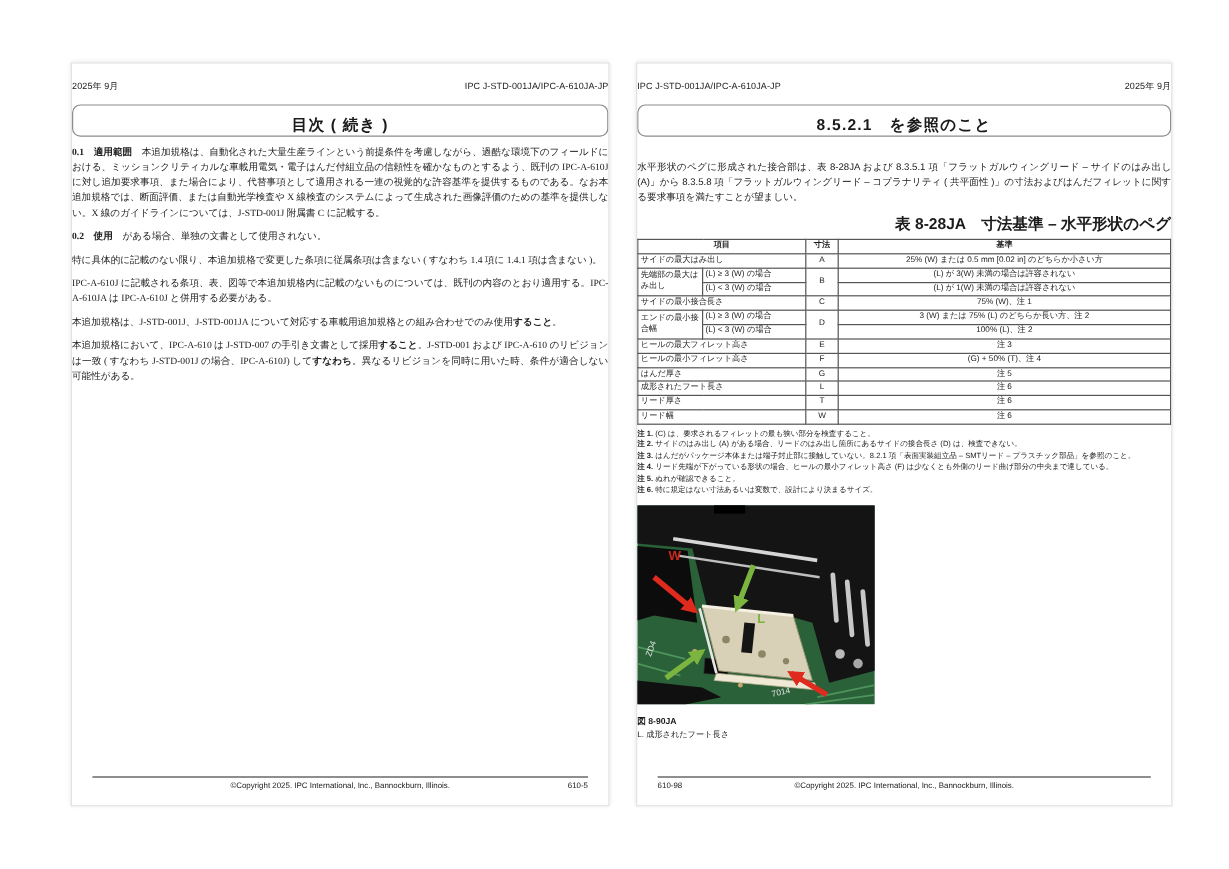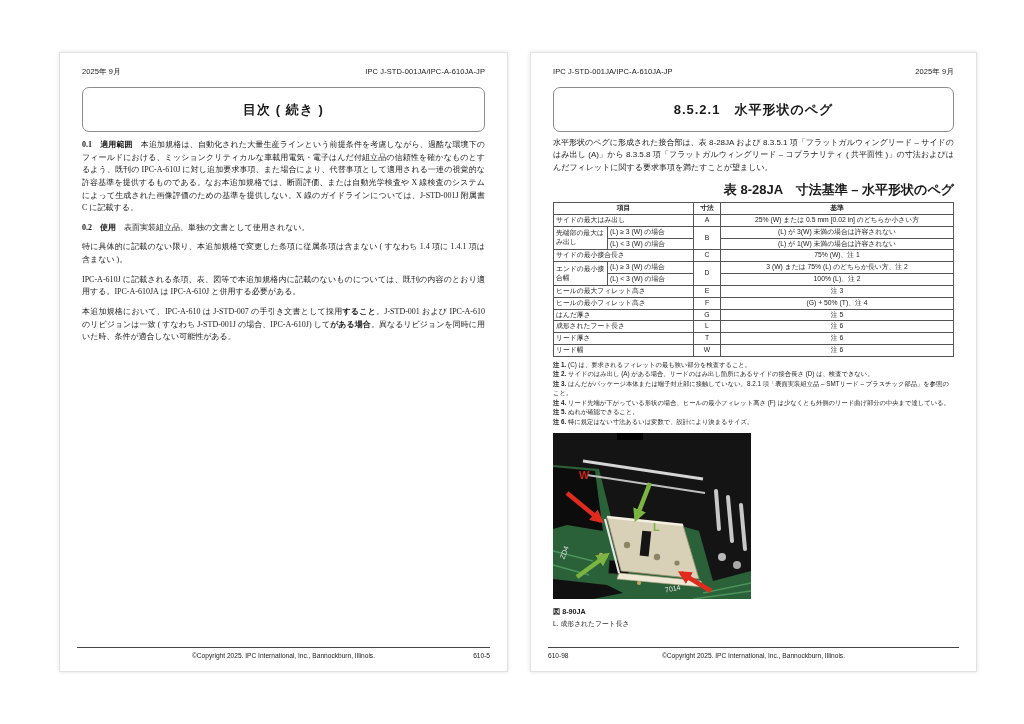--- a/index.html
+++ b/index.html
@@ -1,25 +1,25 @@
 <!DOCTYPE html>
 <html><head>
 <meta charset="utf-8">
 <style>
   * { margin:0; padding:0; box-sizing:border-box; }
   html,body { width:1024px; height:724px; background:#ffffff; font-family:"Liberation Sans","DejaVu Sans",sans-serif; color:#1a1a1a; }
   .canvas { position:relative; width:1024px; height:724px; overflow:hidden; }
-  .page { position:absolute; top:52px; height:620px; background:#fff; border:1px solid #e2e2e2; box-shadow:0 0 4px rgba(0,0,0,.12); padding:14px 22px; overflow:hidden; }
+  .page { position:absolute; top:52px; height:620px; background:#fff; border:1px solid #e2e2e2; box-shadow:0 0 4px rgba(0,0,0,.12); padding:14px 0; overflow:hidden; }
   #left-page  { left:59px;  width:449px; }
   #right-page { left:530px; width:447px; }
   .page-header { display:flex; justify-content:space-between; font-size:7.5px; letter-spacing:.1px; }
-  .title-box { margin-top:10px; border:1px solid #8c8c8c; border-radius:7px; height:45px; display:flex; align-items:center; justify-content:center; font-size:13px; font-weight:bold; letter-spacing:1px; }
+  .title-box { margin-top:10px; border:1px solid #8c8c8c; border-radius:7px; height:27px; display:flex; align-items:flex-end; justify-content:center; font-size:13px; font-weight:bold; letter-spacing:1px; }
   .para { margin-top:7px; font-size:8px; line-height:1.58; text-align:justify;font-family:Liberation Serif, serif; }
   .b { font-weight:bold; }
-  .subpara { margin-top:5px; font-size:8px; line-height:1.55; text-align:justify; }
+  .subpara { margin-top:20px; font-size:8px; line-height:1.55; text-align:justify; }
   .tbl-title { margin-top:7px; text-align:right; font-size:13px; font-weight:bold; }
   table.spec { margin-top:3px; width:100%; border-collapse:collapse; table-layout:fixed; font-size:6.8px; }
   table.spec th, table.spec td { border:1px solid #555; padding:1px 2px; text-align:center; line-height:1.3; font-weight:normal; }
   table.spec th { font-weight:bold; }
   table.spec .tl { text-align:left; }
   .notes { margin-top:3px; }
   .note { font-size:6.3px; line-height:1.5; }
   .figure-wrap { margin-top:7px; }
   .fig-caption { margin-top:4px; font-size:7.2px; font-weight:bold; }
   .fig-legend { margin-top:2px; font-size:6.8px; line-height:1.45; }
@@ -36,38 +36,39 @@
   <div class="page" id="left-page">
     <div class="page-header">
       <span>2025年 9月</span>
       <span>IPC J-STD-001JA/IPC-A-610JA-JP</span>
     </div>
     <div class="title-box">
       <span>目次 ( 続き )</span>
     </div>
     <div>
         <p class="para"><span class="b">0.1　適用範囲</span><span>　本追加規格は、自動化された大量生産ラインという前提条件を考慮しながら、過酷な環境下のフィールドにおける、ミッションクリティカルな車載用電気・電子はんだ付組立品の信頼性を確かなものとするよう、既刊の IPC-A-610J に対し追加要求事項、また場合により、代替事項として適用される一連の視覚的な許容基準を提供するものである。なお本追加規格では、断面評価、または自動光学検査や X 線検査のシステムによって生成された画像評価のための基準を提供しない。X 線のガイドラインについては、J-STD-001J 附属書 C に記載する。</span></p>
-        <p class="para"><span class="b">0.2　使用</span><span>　表面実装組立品、単独の文書として使用されない。</span></p>
+        <p class="para"><span class="b">0.2　使用</span><span>　がある場合、単独の文書として使用されない。</span></p>
         <p class="para"><span>特に具体的に記載のない限り、本追加規格で変更した条項に従属条項は含まない ( すなわち 1.4 項に 1.4.1 項は含まない )。</span></p>
         <p class="para"><span>IPC-A-610J に記載される条項、表、図等で本追加規格内に記載のないものについては、既刊の内容のとおり適用する。IPC-A-610JA は IPC-A-610J と併用する必要がある。</span></p>
-        <p class="para"><span>本追加規格において、IPC-A-610 は J-STD-007 の手引き文書として採用</span><span class="b">すること</span><span>。J-STD-001 および IPC-A-610 のリビジョンは一致 ( すなわち J-STD-001J の場合、IPC-A-610J) して</span><span class="b">がある場合</span><span>。異なるリビジョンを同時に用いた時、条件が適合しない可能性がある。</span></p>
+        <p class="para"><span>本追加規格は、J-STD-001J、J-STD-001JA について対応する車載用追加規格との組み合わせでのみ使用</span><span class="b">すること</span><span>。</span></p>
+        <p class="para"><span>本追加規格において、IPC-A-610 は J-STD-007 の手引き文書として採用</span><span class="b">すること</span><span>。J-STD-001 および IPC-A-610 のリビジョンは一致 ( すなわち J-STD-001J の場合、IPC-A-610J) して</span><span class="b">すなわち</span><span>。異なるリビジョンを同時に用いた時、条件が適合しない可能性がある。</span></p>
       </div>
     <div class="page-footer">
       <span class="copyright">©Copyright 2025. IPC International, Inc., Bannockburn, Illinois.</span>
       <span class="pgnum-right">610-5</span>
     </div>
   </div>
 
   <div class="page" id="right-page">
     <div class="page-header">
       <span>IPC J-STD-001JA/IPC-A-610JA-JP</span>
       <span>2025年 9月</span>
     </div>
     <div class="title-box">
-      <span>8.5.2.1　水平形状のペグ</span>
+      <span>8.5.2.1　を参照のこと</span>
     </div>
     <p class="subpara">水平形状のペグに形成された接合部は、表 8-28JA および 8.3.5.1 項「フラットガルウィングリード – サイドのはみ出し (A)」から 8.3.5.8 項「フラットガルウィングリード – コプラナリティ ( 共平面性 )」の寸法およびはんだフィレットに関する要求事項を満たすことが望ましい。</p>
 
     <div class="tbl-title">表 8-28JA　寸法基準 – 水平形状のペグ</div>
     <table class="spec">
       <colgroup>
           <col style="width:54px">
           <col style="width:86px">
           <col style="width:27px">
           <col>

